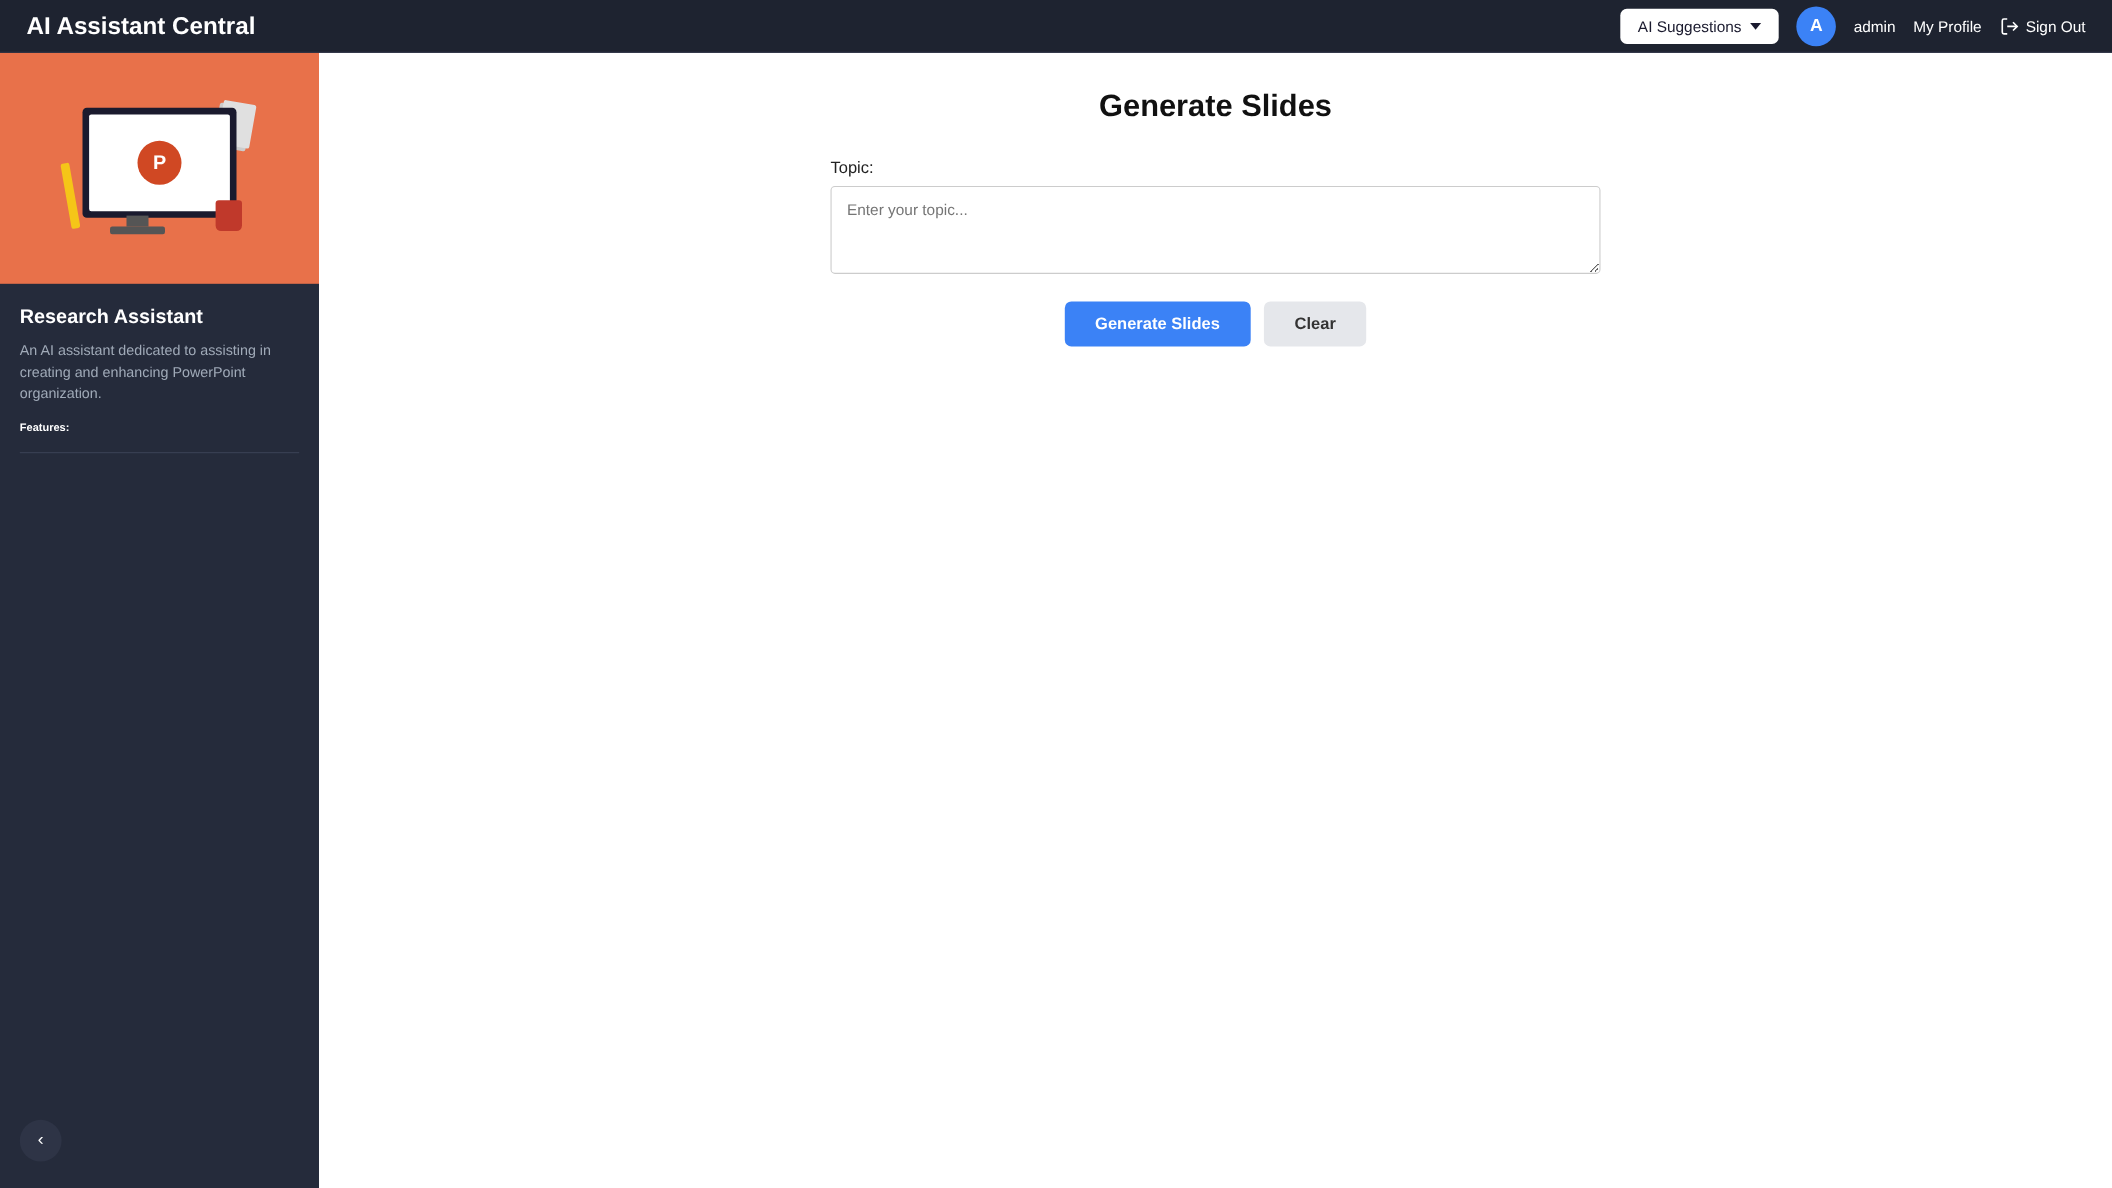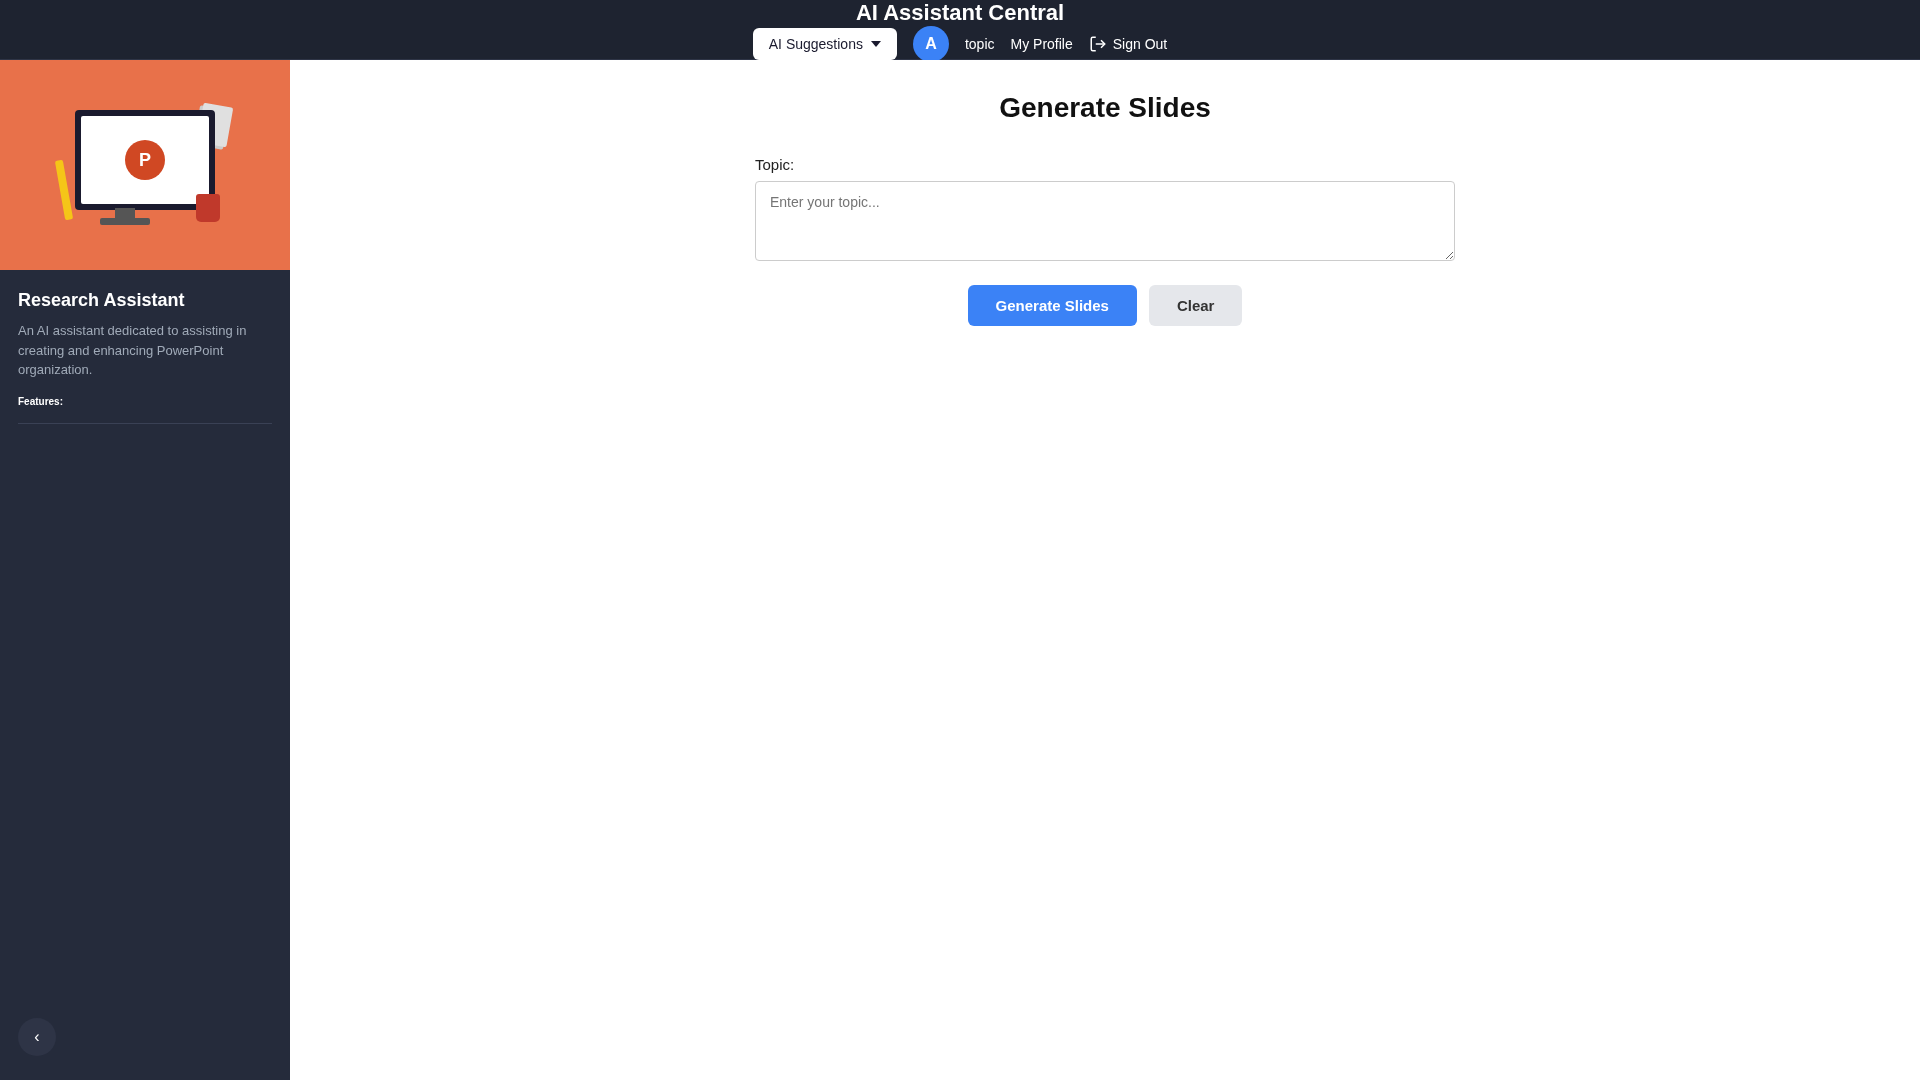--- a/index.html
+++ b/index.html
@@ -9,28 +9,27 @@
       width: 1920px;
       height: 1080px;
       overflow: hidden;
       display: flex;
       flex-direction: column;
     }
 
     
     .header {
       background: #1e2330;
-      height: 60px;
+      height: 48px;
       display: flex;
       align-items: center;
       justify-content: space-between;
       padding: 0 24px;
       flex-shrink: 0;
       border-bottom: 1px solid #2e3446;
-      flex-direction: column;
     }
     .header-title {
       color: #ffffff;
       font-size: 22px;
       font-weight: 700;
     }
     .header-right {
       display: flex;
       align-items: center;
       gap: 16px;
@@ -330,21 +329,21 @@
 <body>
 
 <div class="header">
   <span class="header-title">AI Assistant Central</span>
   <div class="header-right">
     <button class="ai-assistants-btn">
       <span>AI Suggestions</span>
       <span class="chevron-down"></span>
     </button>
     <div class="avatar">A</div>
-    <span class="admin-label">topic</span>
+    <span class="admin-label">admin</span>
     <a class="my-profile-link">My Profile</a>
     <button class="sign-out-btn">
       <svg class="sign-out-icon" viewBox="0 0 24 24" fill="none" stroke="white" stroke-width="2">
         <path d="M9 21H5a2 2 0 0 1-2-2V5a2 2 0 0 1 2-2h4"></path>
         <polyline points="16 17 21 12 16 7"></polyline>
         <line x1="21" y1="12" x2="9" y2="12"></line>
       </svg>
       <span>Sign Out</span>
     </button>
   </div>

